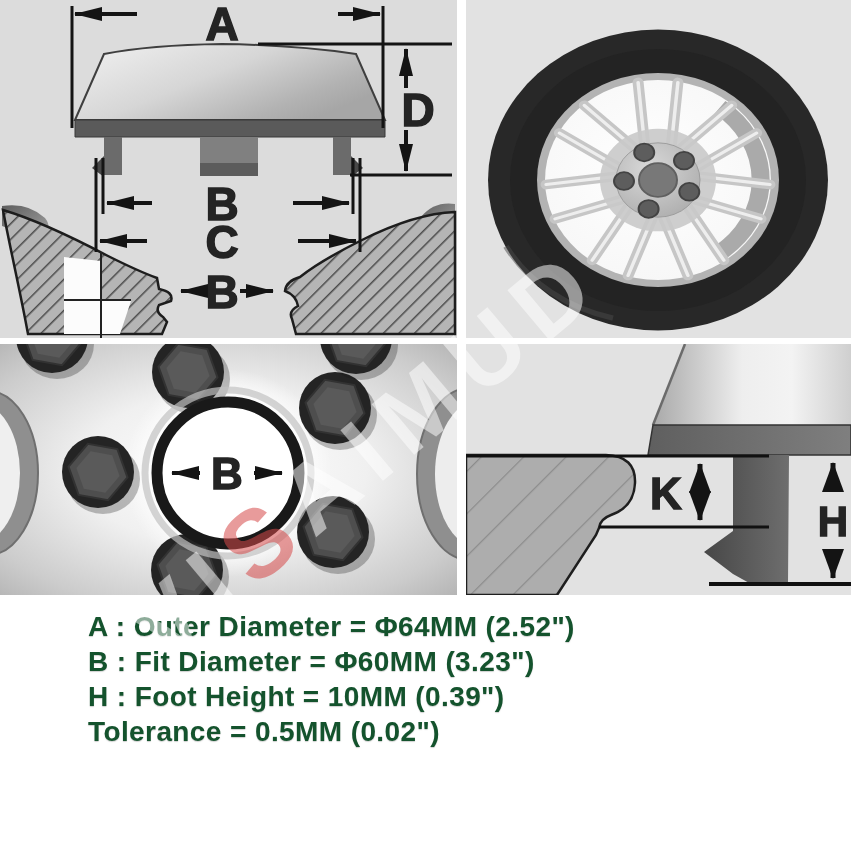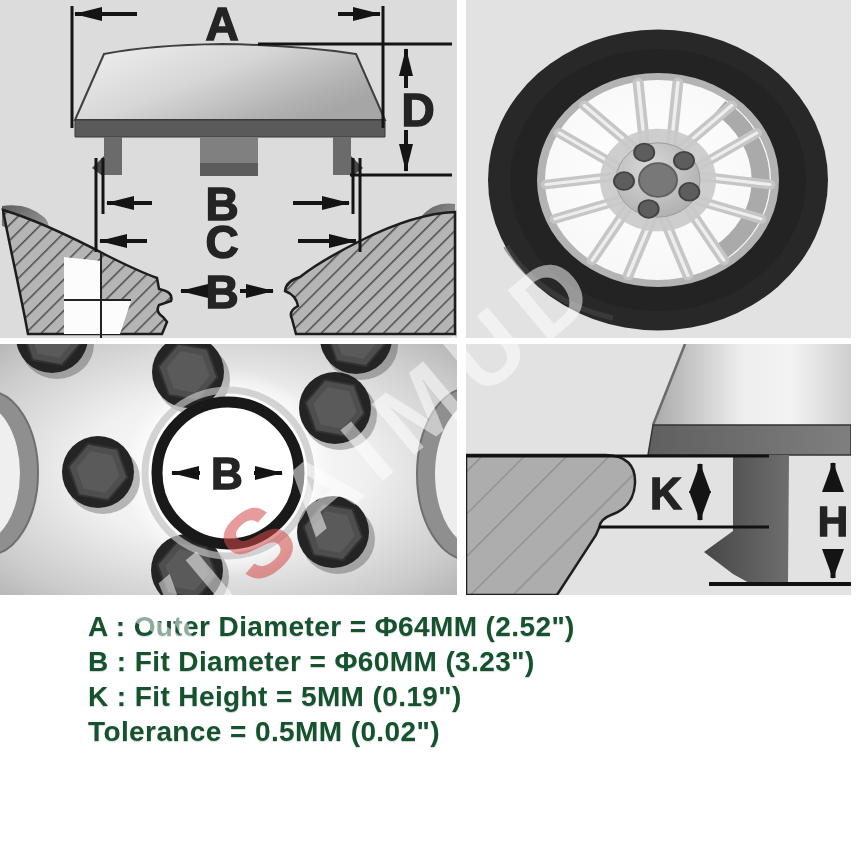--- a/index.html
+++ b/index.html
@@ -311,18 +311,18 @@
         <line x1="367" y1="147" x2="367" y2="119" stroke-width="5" marker-end="url(#ah3)"></line>
         <line x1="367" y1="208" x2="367" y2="234" stroke-width="5" marker-end="url(#ah3)"></line>
       </g>
       <text class="dimL f42" x="367" y="192" text-anchor="middle">H</text>
     </svg>
   </div>
 
   <div class="specs">
     <div class="spec-line">A : Outer Diameter = Φ64MM (2.52")</div>
     <div class="spec-line">B : Fit Diameter = Φ60MM (3.23")</div>
-    <div class="spec-line">K : Fit Height = 5MM (0.19")</div>
+    <div class="spec-line">H : Foot Height = 10MM (0.39")</div>
     <div class="spec-line">Tolerance = 0.5MM (0.02")</div>
   </div>
 
   <div class="watermark"><span>VI</span><span class="accent">S</span><span>AIMUD</span></div>
 </div>
 
 </body></html>

